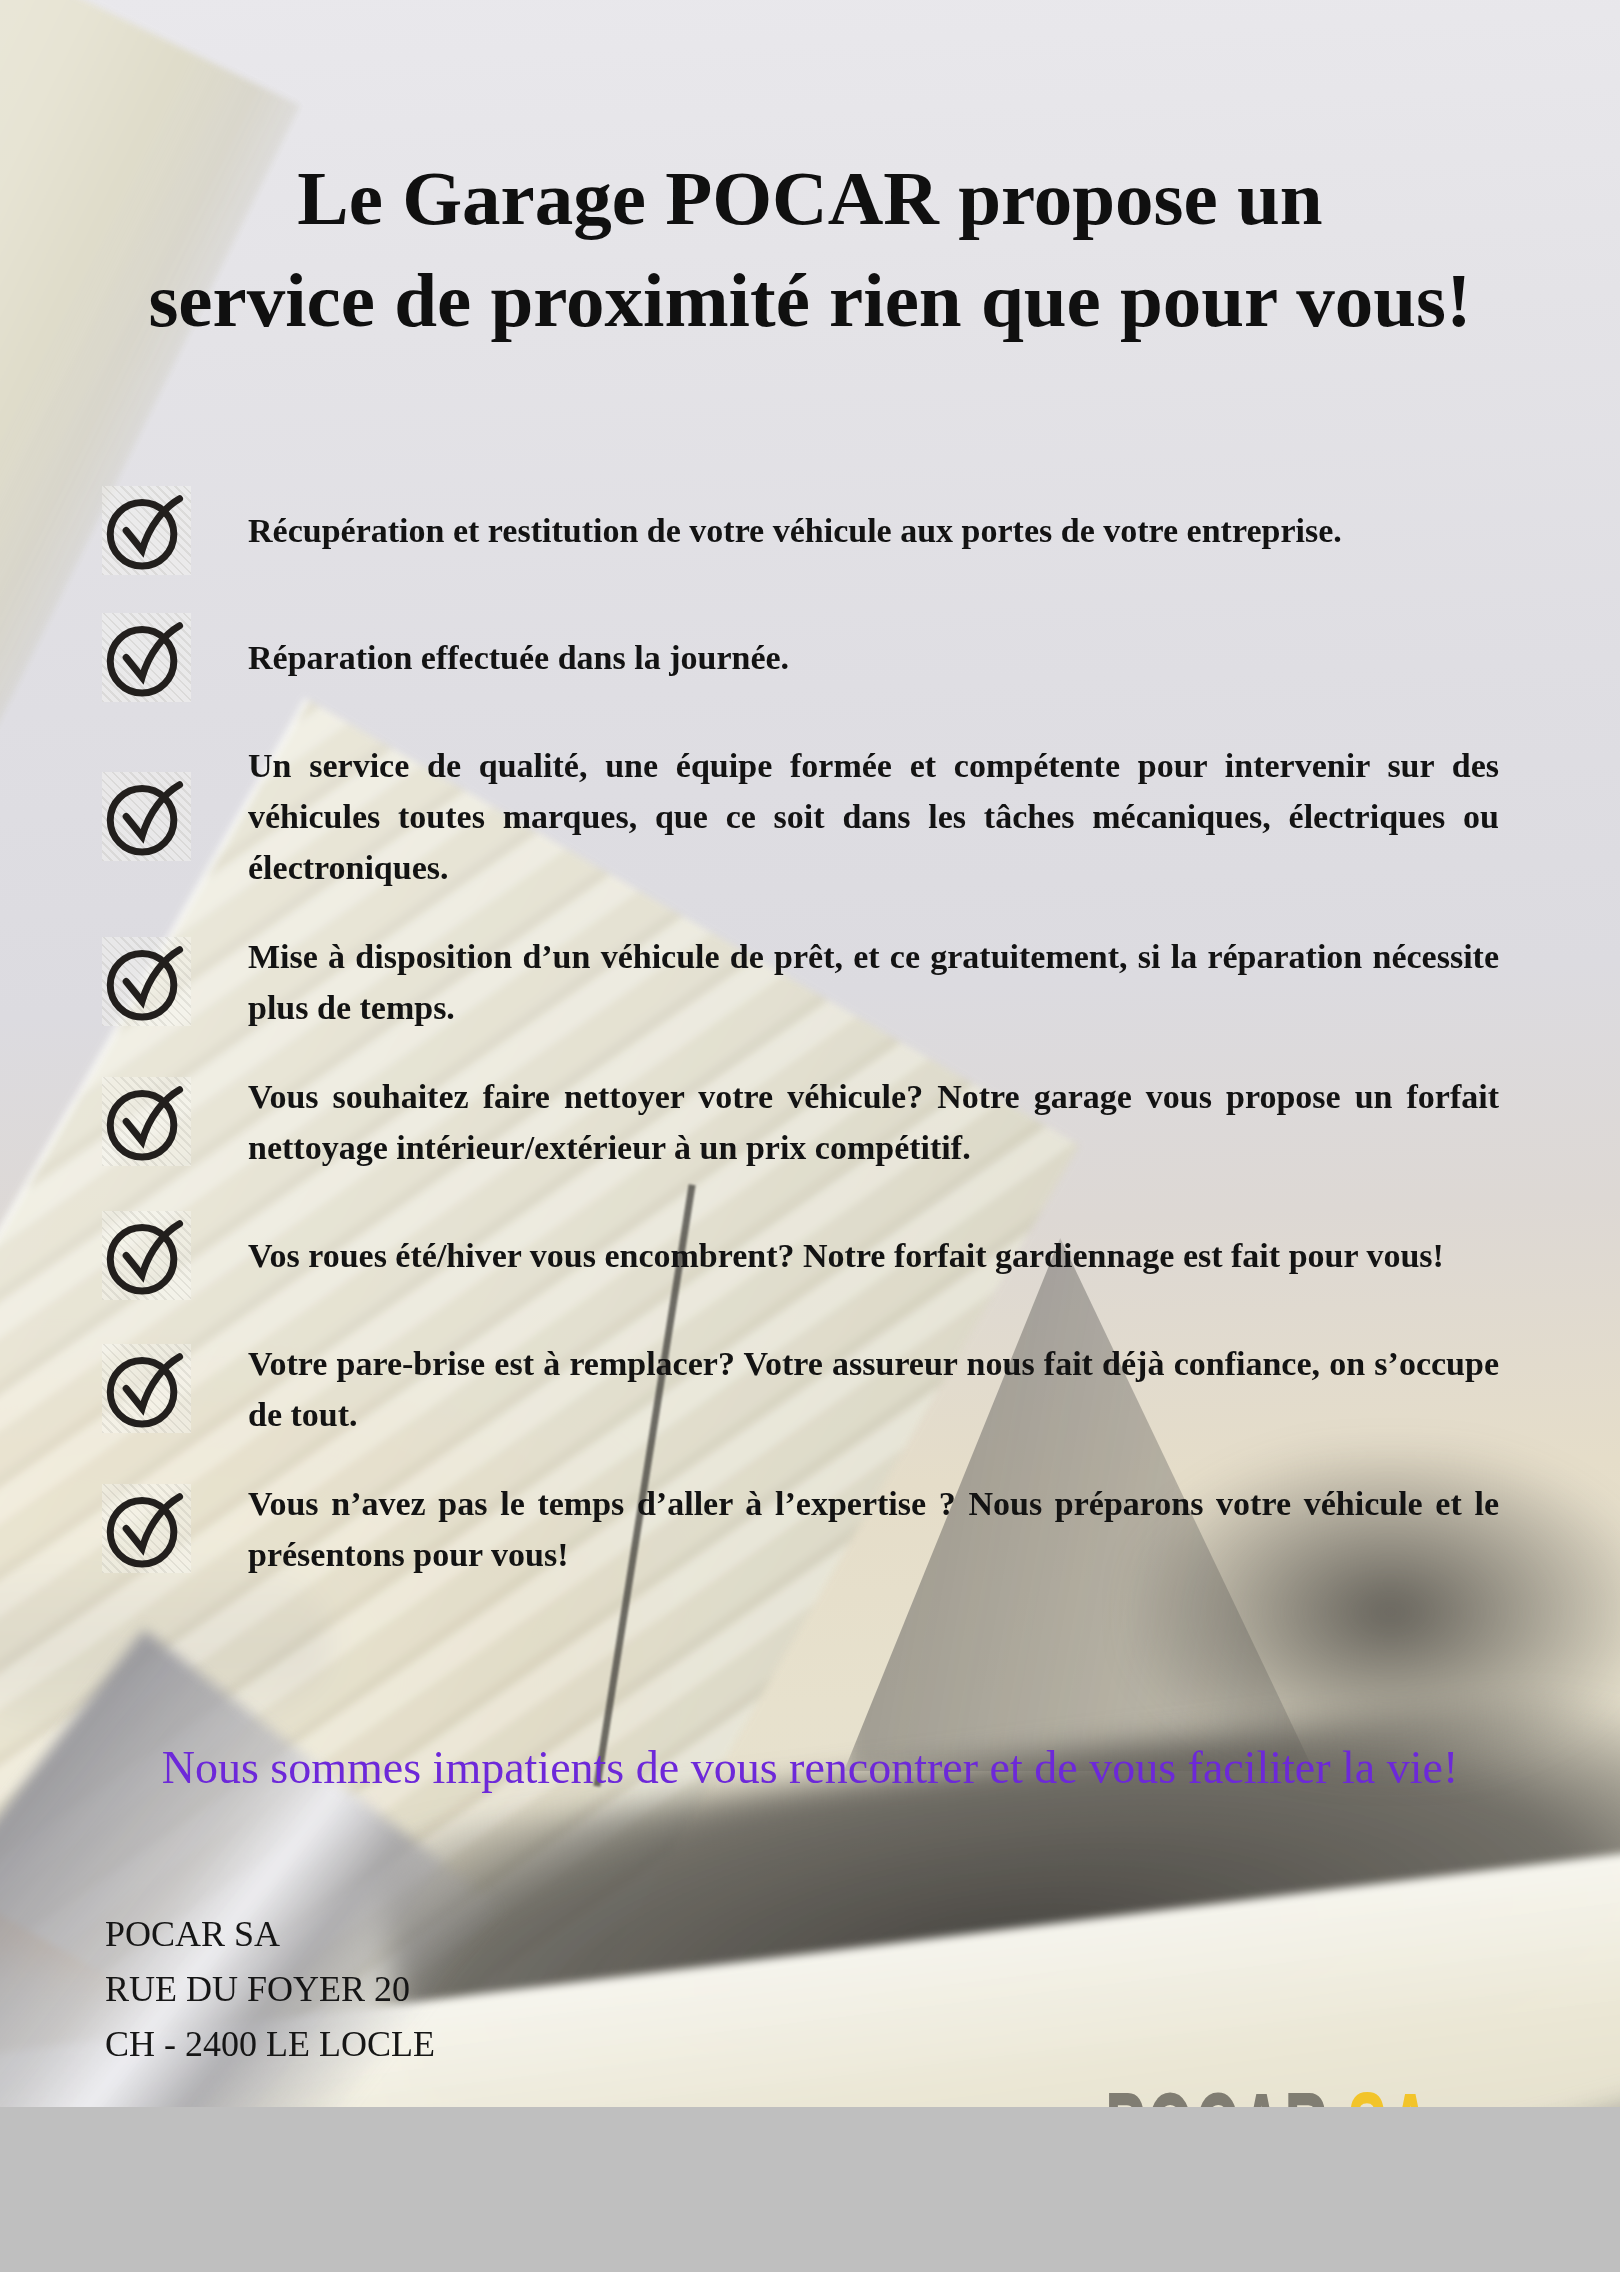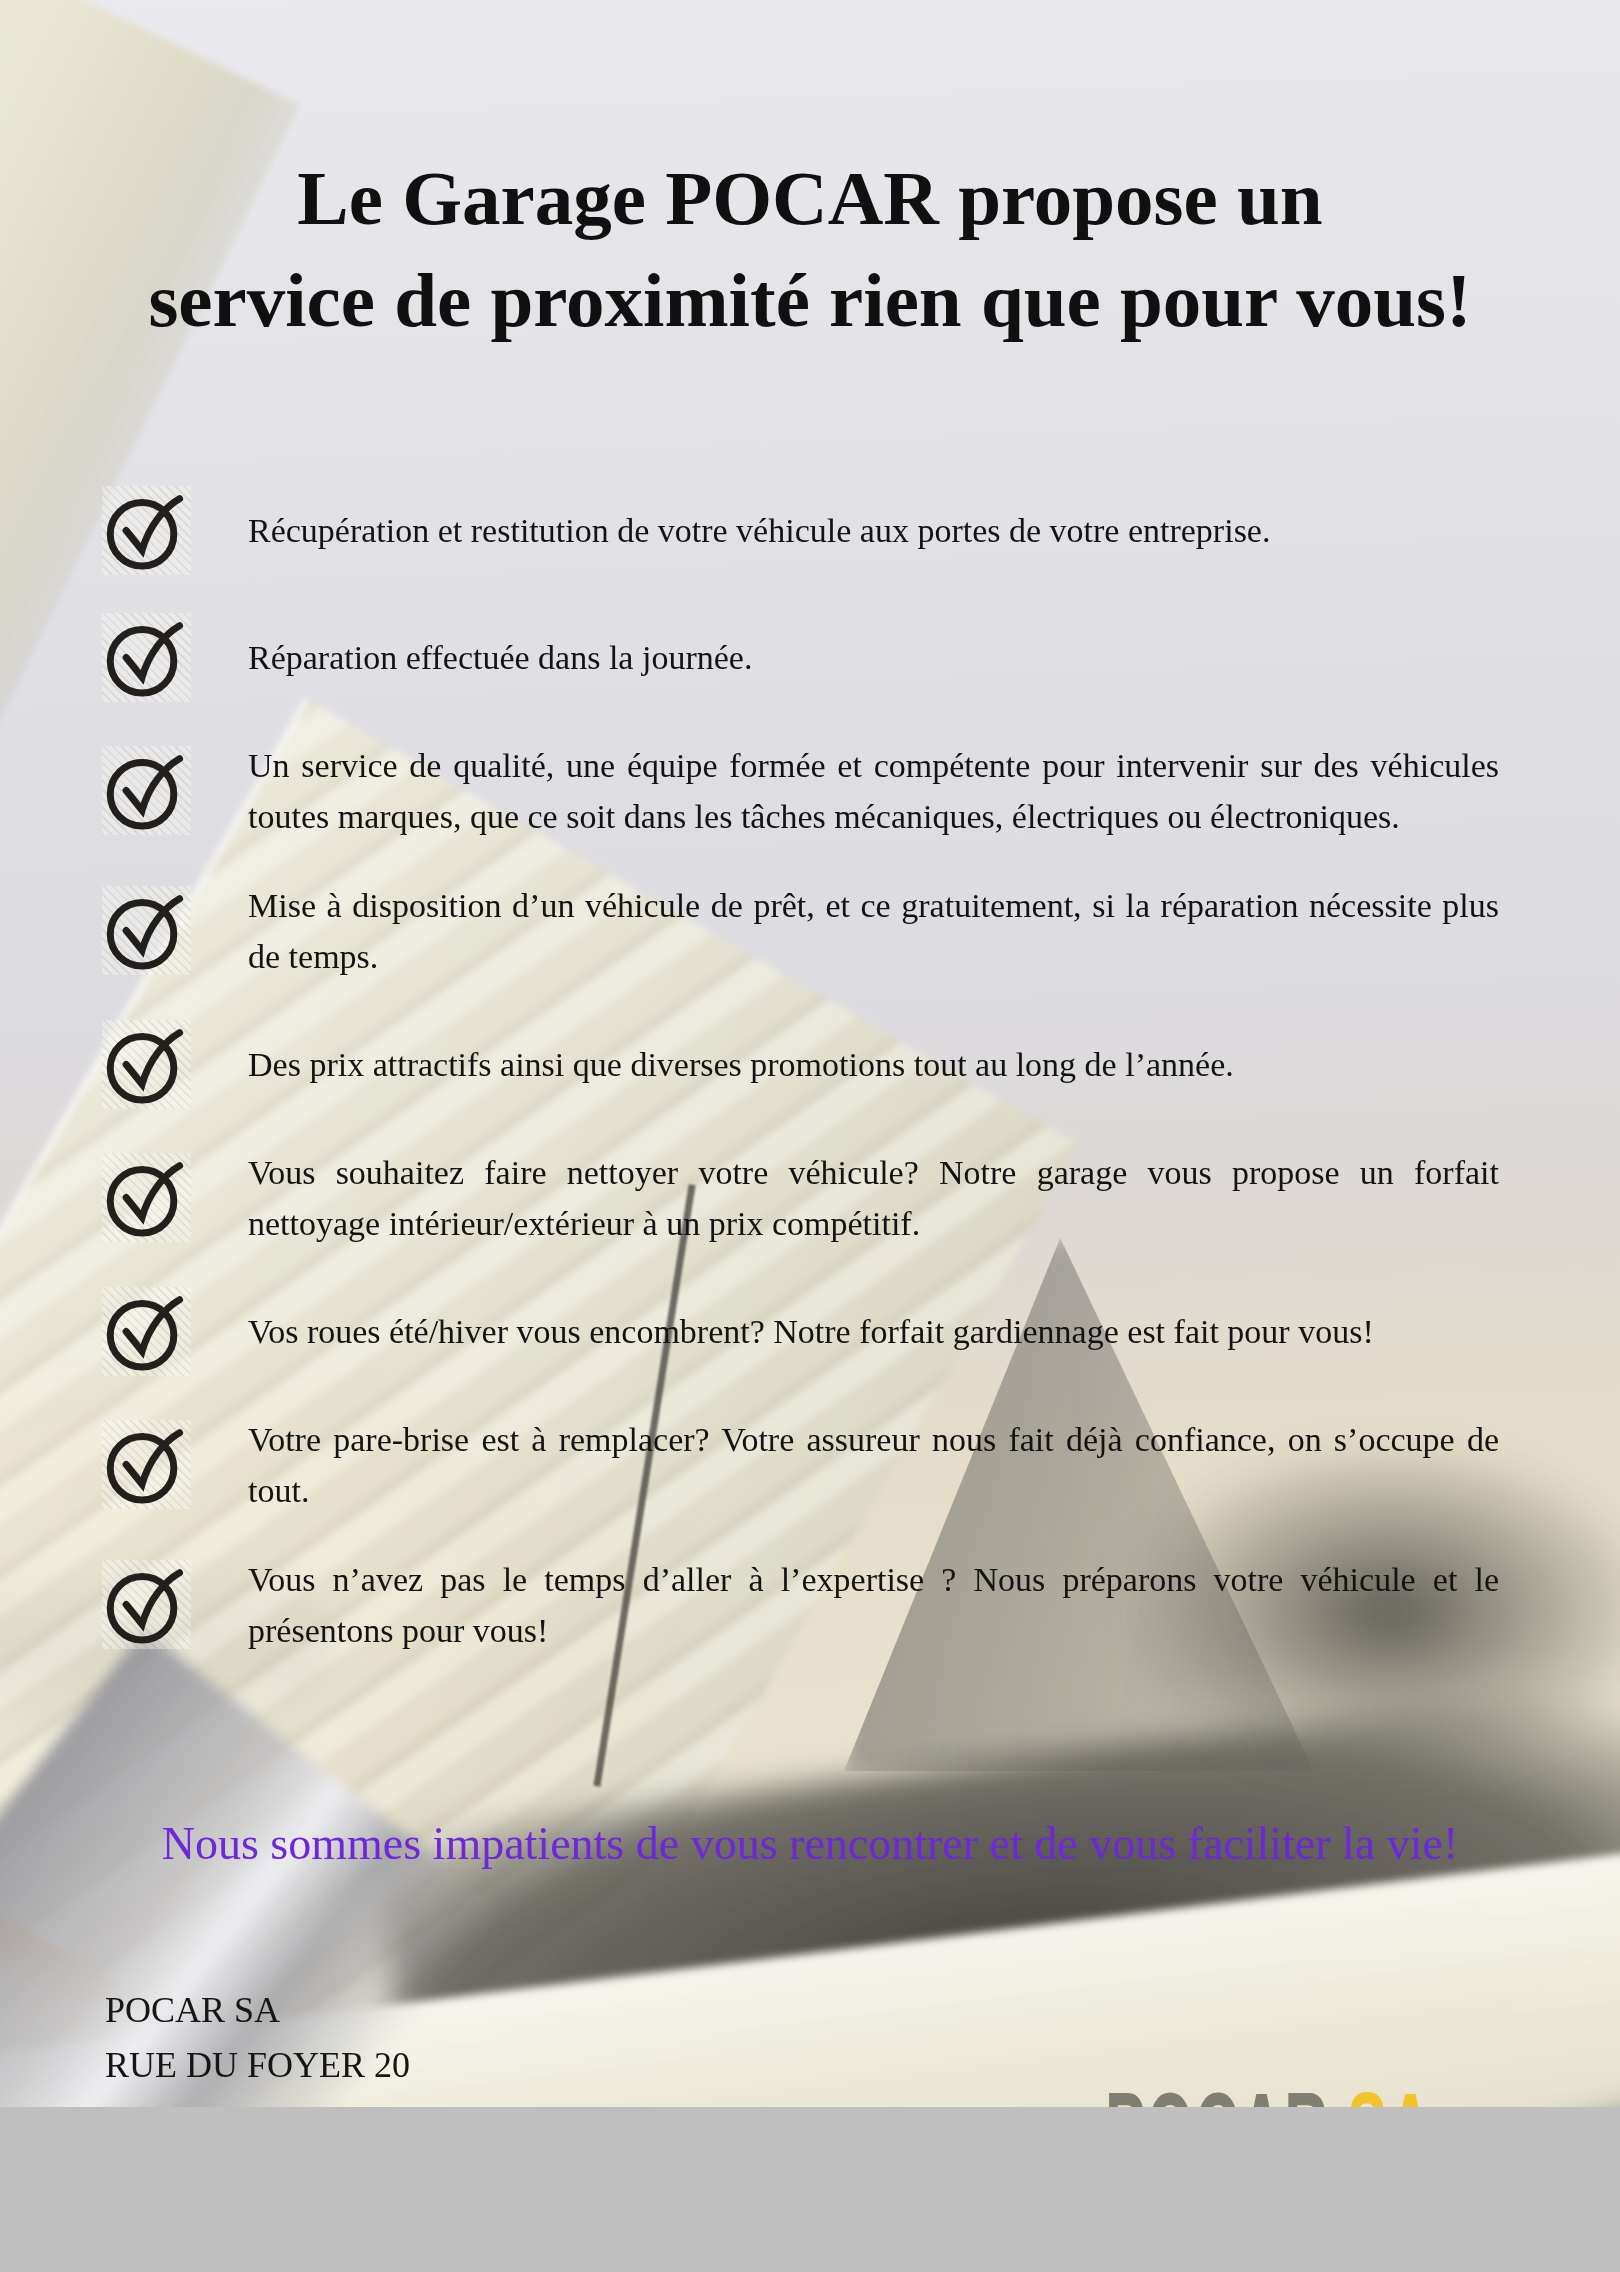--- a/index.html
+++ b/index.html
@@ -110,21 +110,21 @@
     font-size:77px;line-height:102px;
     font-weight:bold;letter-spacing:0;
     color:#101010;
   }
   .checklist{
     list-style:none;
     margin:135px 0 0 0;
     padding:0 121px 0 102px;
     display:flex;flex-direction:column;gap:38px;
   }
-  .item{display:flex;align-items:center;}
+  .item{display:flex;align-items:center;font-weight:bold;}
   .check-box{
     flex:0 0 89px;width:89px;height:89px;
     margin-right:57px;
     background:
       repeating-linear-gradient(45deg,
         rgba(138,136,126,0.16) 0 1.9px, rgba(255,255,255,0) 1.9px 6.3px),
       rgba(250,249,246,0.4);
     display:flex;align-items:center;justify-content:center;
   }
   .check-box svg{width:89px;height:89px;display:block;}
@@ -229,29 +229,20 @@
       <li class="item">
         <span class="check-box">
           <svg viewBox="0 0 140 140" fill="none">
               <circle cx="63" cy="76" r="50" stroke="#221f1d" stroke-width="11"></circle>
               <path d="M38 70 L63 101 C74 62 99 33 122 20" stroke="#221f1d" stroke-width="11" stroke-linecap="round" fill="none"></path>
             </svg>
         </span>
         <p class="item-text">Mise à disposition d’un véhicule de prêt, et ce gratuitement, si la réparation nécessite plus de temps.</p>
       </li>
 
-      <li class="item">
-        <span class="check-box">
-          <svg viewBox="0 0 140 140" fill="none">
-              <circle cx="63" cy="76" r="50" stroke="#221f1d" stroke-width="11"></circle>
-              <path d="M38 70 L63 101 C74 62 99 33 122 20" stroke="#221f1d" stroke-width="11" stroke-linecap="round" fill="none"></path>
-            </svg>
-        </span>
-        <p class="item-text">Des prix attractifs ainsi que diverses promotions tout au long de l’année.</p>
-      </li>
 
       <li class="item">
         <span class="check-box">
           <svg viewBox="0 0 140 140" fill="none">
               <circle cx="63" cy="76" r="50" stroke="#221f1d" stroke-width="11"></circle>
               <path d="M38 70 L63 101 C74 62 99 33 122 20" stroke="#221f1d" stroke-width="11" stroke-linecap="round" fill="none"></path>
             </svg>
         </span>
         <p class="item-text">Vous souhaitez faire nettoyer votre véhicule? Notre garage vous propose un forfait nettoyage intérieur/extérieur à un prix compétitif.</p>
       </li>

